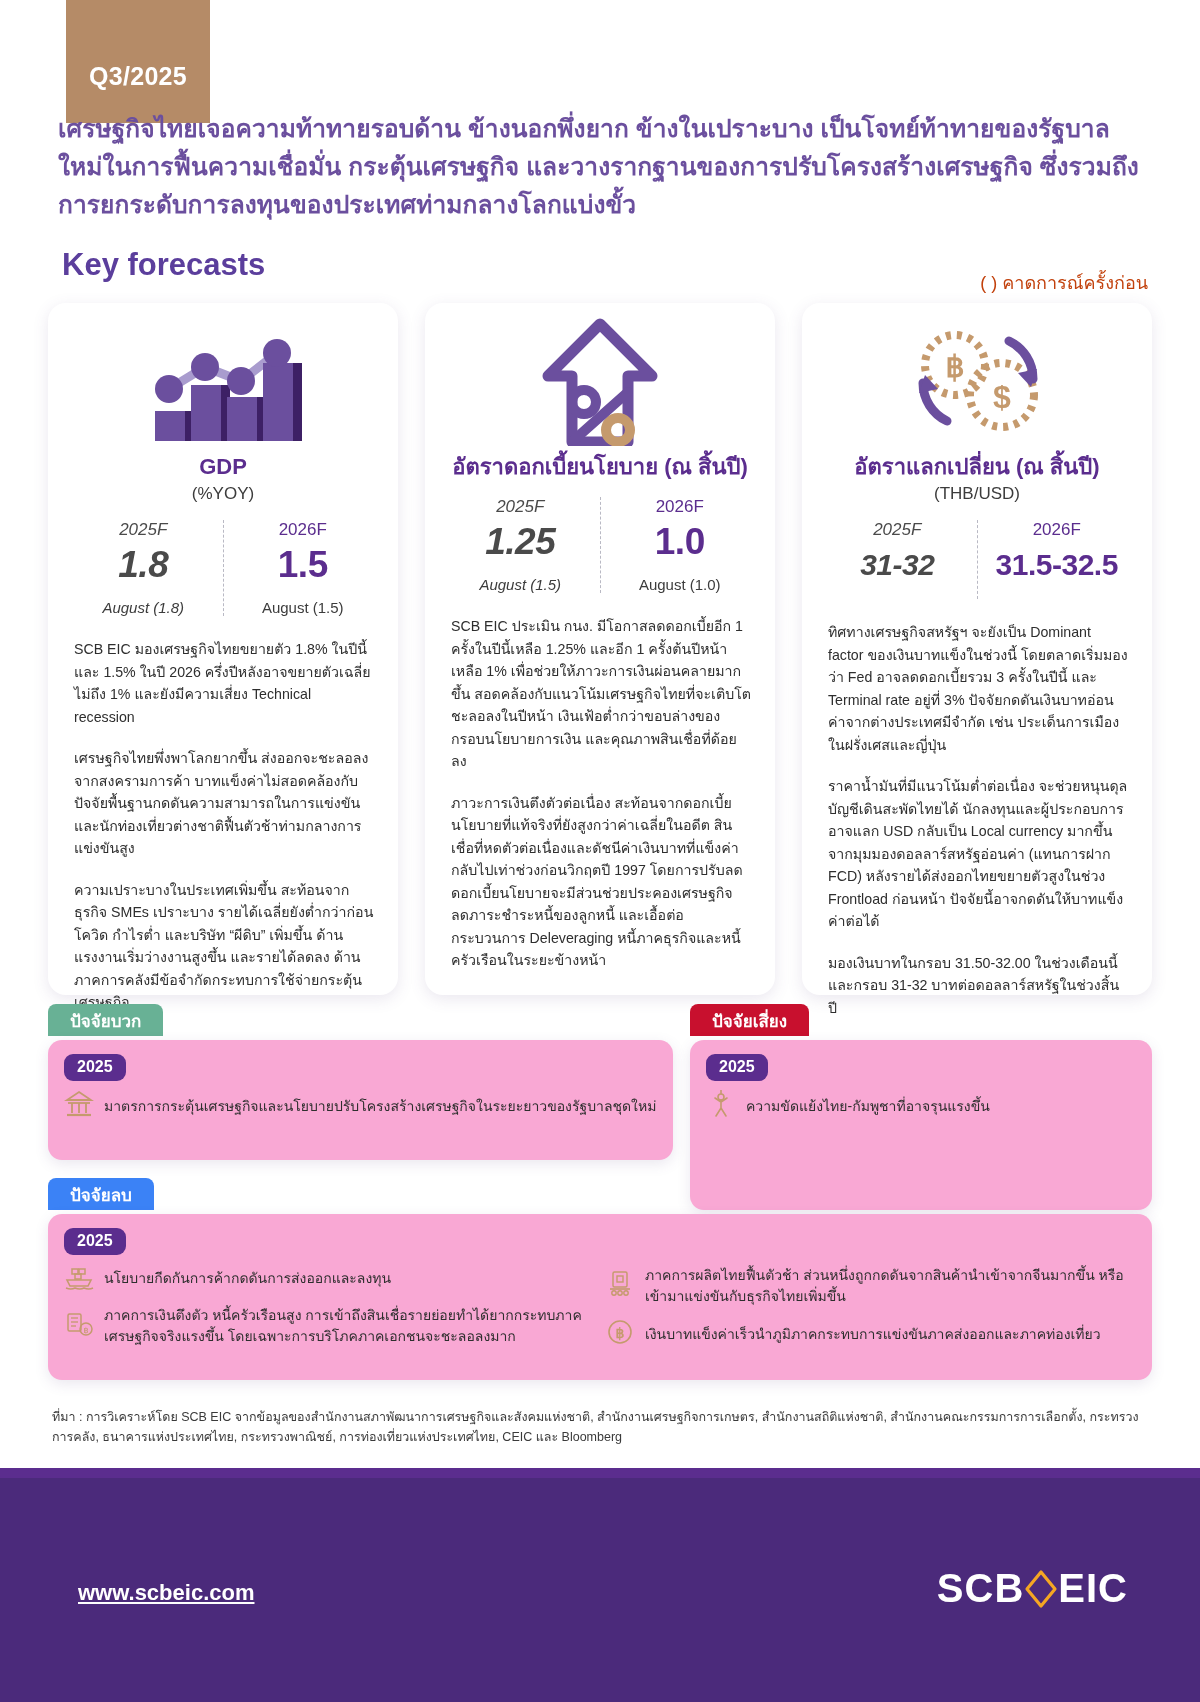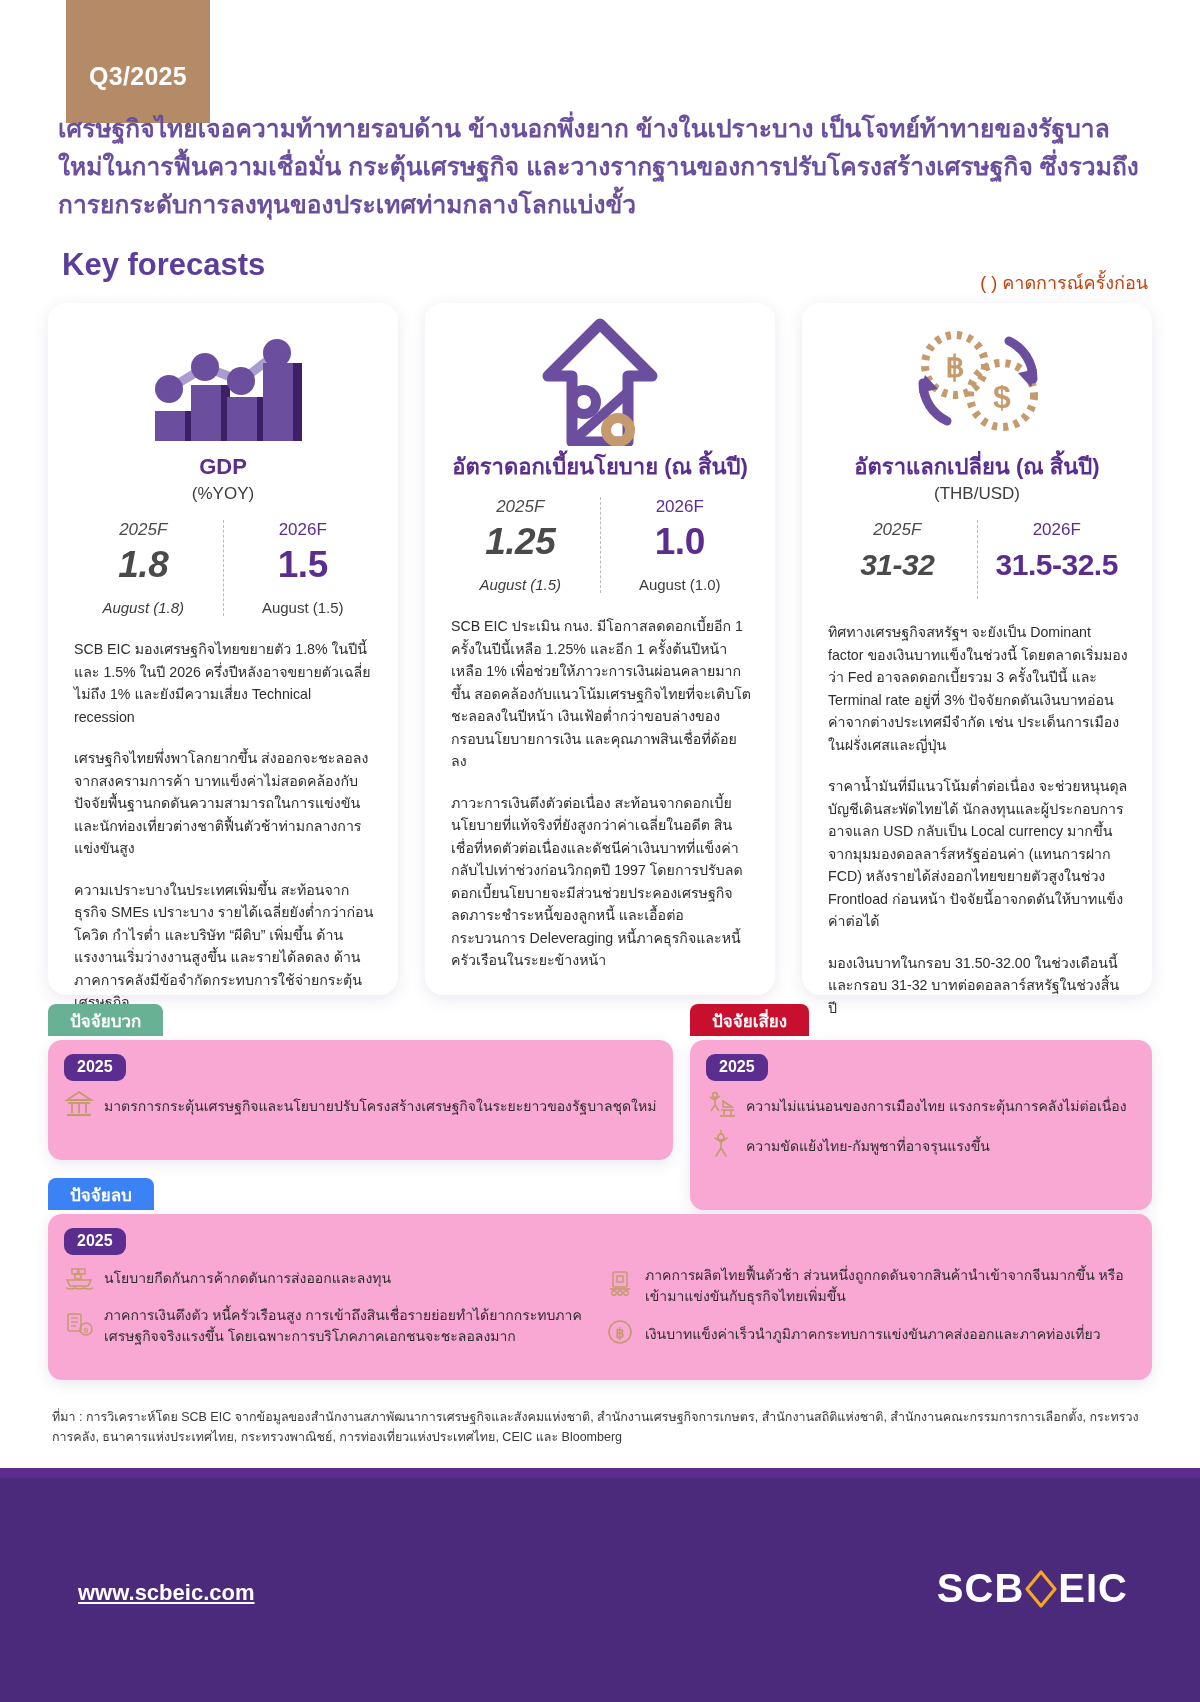--- a/index.html
+++ b/index.html
@@ -244,35 +244,20 @@
     </div>
   </div>
 
   <div class="pill risk">ปัจจัยเสี่ยง</div>
   <div class="panel risk">
     <div class="year-badge">2025</div>
     <div class="items">
       <div class="item">
         <span class="ico">
           <svg width="30" height="30" viewBox="0 0 30 30">
-              <circle cx="9" cy="6" r="2.4" fill="none" stroke="#c59a6d" stroke-width="1.6"></circle>
-              <path d="M9 9 l0 7 M9 11 l-5 -3 M9 11 l5 -4" fill="none" stroke="#c59a6d" stroke-width="1.6"></path>
-              <path d="M9 16 l-4 6 M9 16 l4 6" stroke="#c59a6d" stroke-width="1.6"></path>
-              <path d="M17 12 L26 18 L17 18 Z" fill="none" stroke="#c59a6d" stroke-width="1.6"></path>
-              <line x1="15" y1="21" x2="28" y2="21" stroke="#c59a6d" stroke-width="1.6"></line>
-              <line x1="18" y1="21" x2="18" y2="26" stroke="#c59a6d" stroke-width="1.6"></line>
-              <line x1="25" y1="21" x2="25" y2="26" stroke="#c59a6d" stroke-width="1.6"></line>
-              <line x1="14" y1="27" x2="29" y2="27" stroke="#c59a6d" stroke-width="1.8"></line>
-            </svg>
-        </span>
-        <span class="txt">ความไม่แน่นอนของการเมืองไทย แรงกระตุ้นการคลังไม่ต่อเนื่อง</span>
-      </div>
-      <div class="item">
-        <span class="ico">
-          <svg width="30" height="30" viewBox="0 0 30 30">
               <circle cx="15" cy="8" r="3" fill="none" stroke="#c59a6d" stroke-width="1.6"></circle>
               <path d="M15 11 l0 8 M15 13 l-6 -4 M15 13 l6 -4 M15 19 l-5 8 M15 19 l5 8" fill="none" stroke="#c59a6d" stroke-width="1.6" stroke-linecap="round"></path>
               <line x1="15" y1="1" x2="15" y2="5" stroke="#c59a6d" stroke-width="1.6"></line>
             </svg>
         </span>
         <span class="txt">ความขัดแย้งไทย-กัมพูชาที่อาจรุนแรงขึ้น</span>
       </div>
     </div>
   </div>
 

